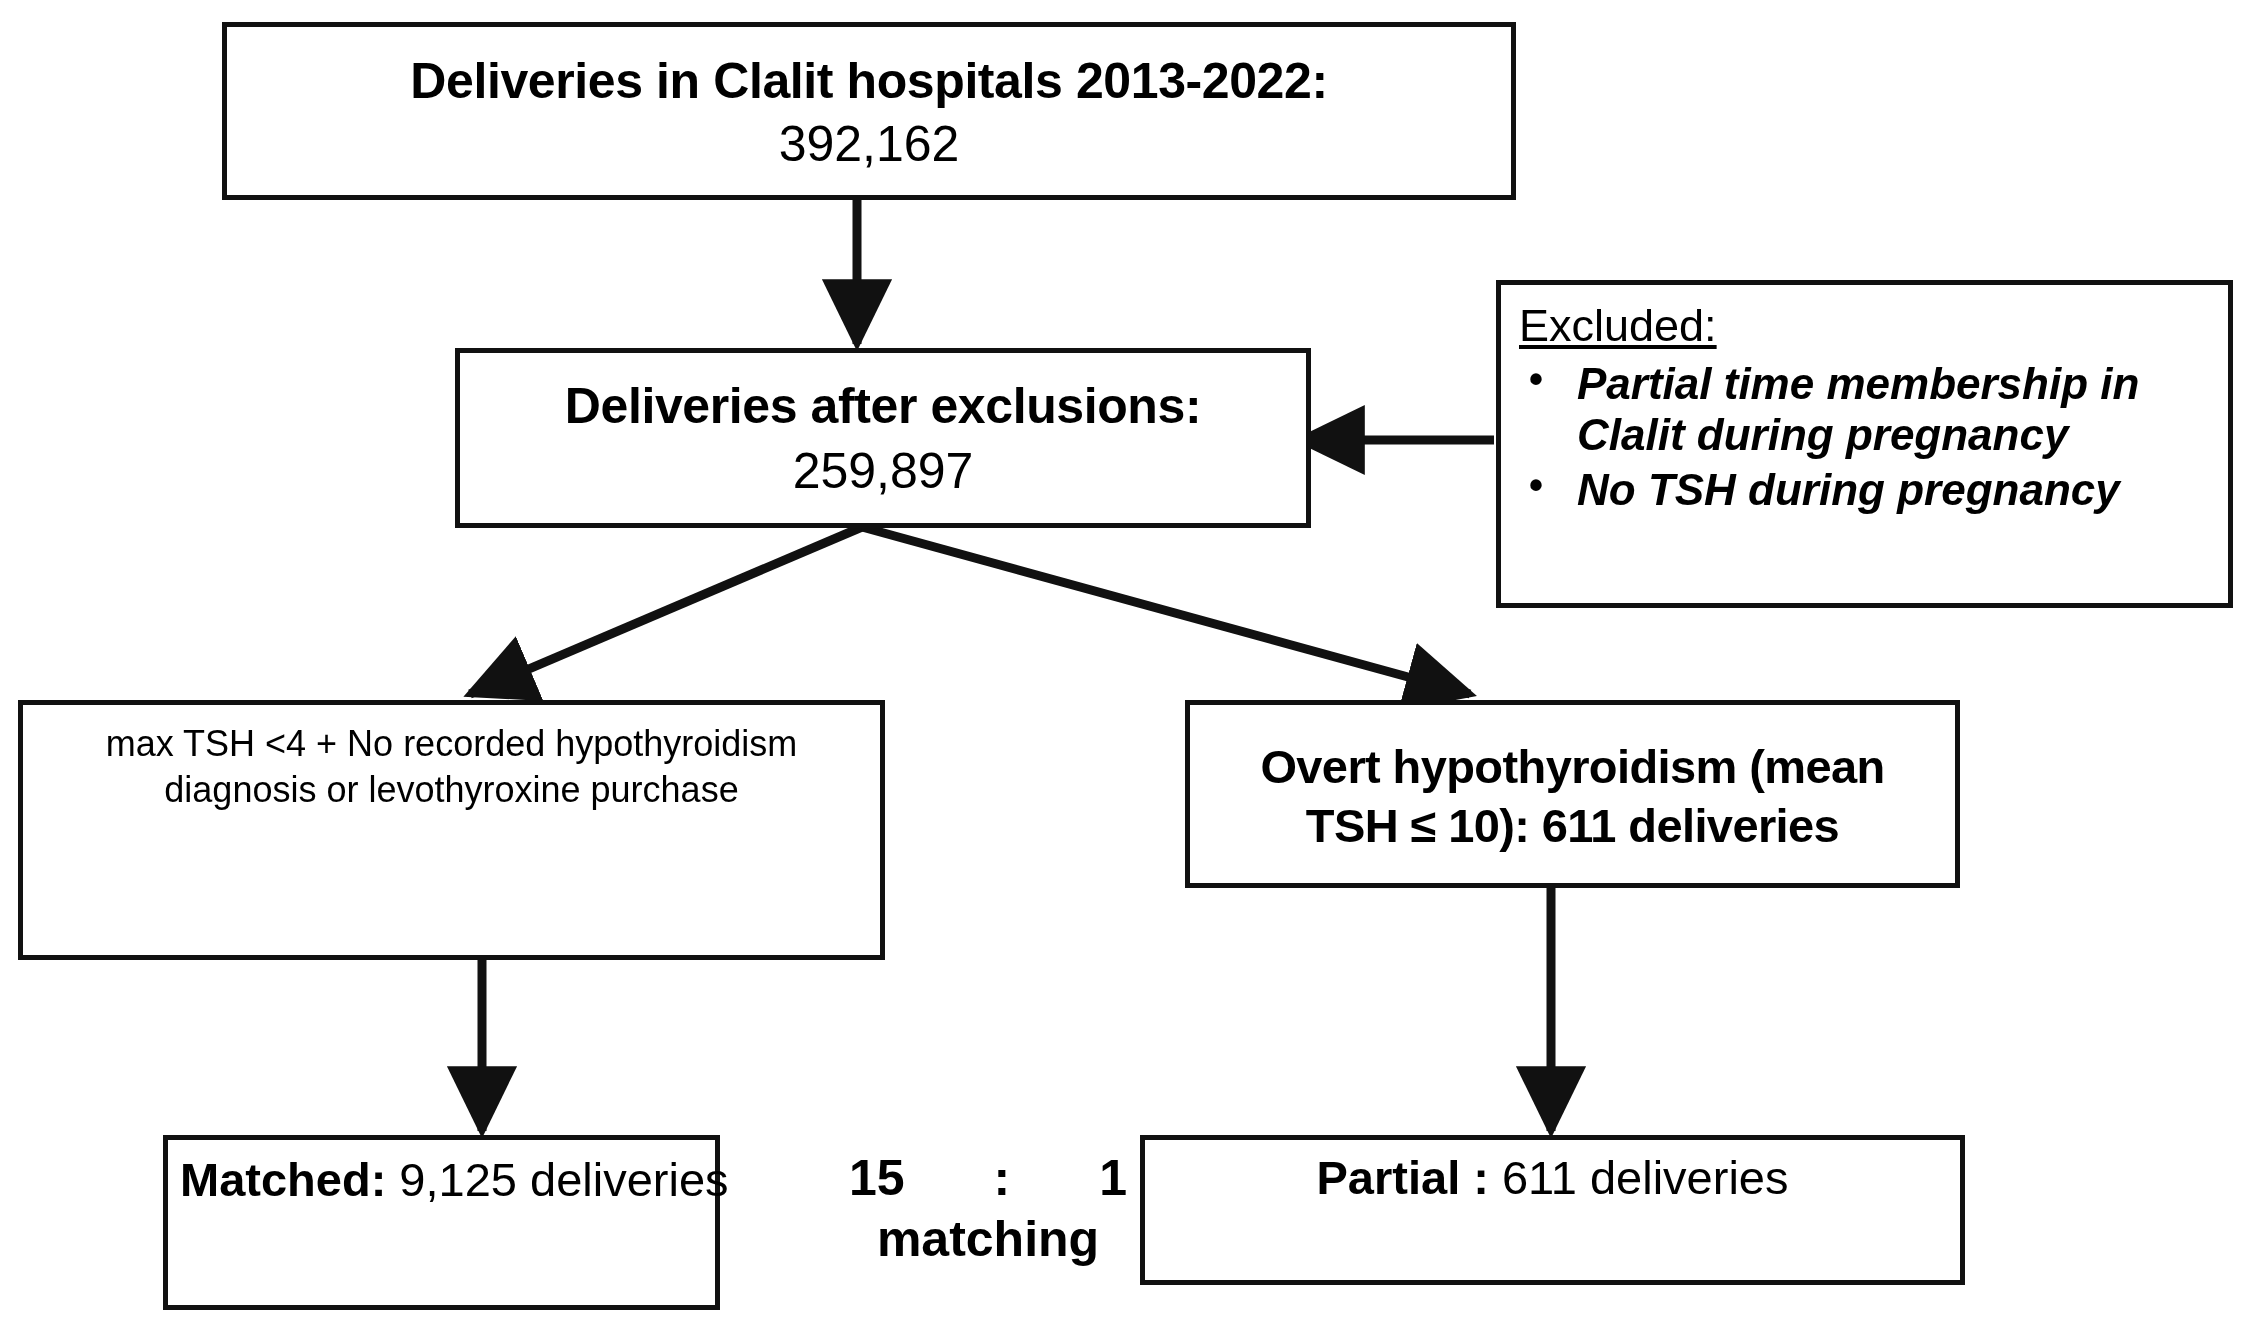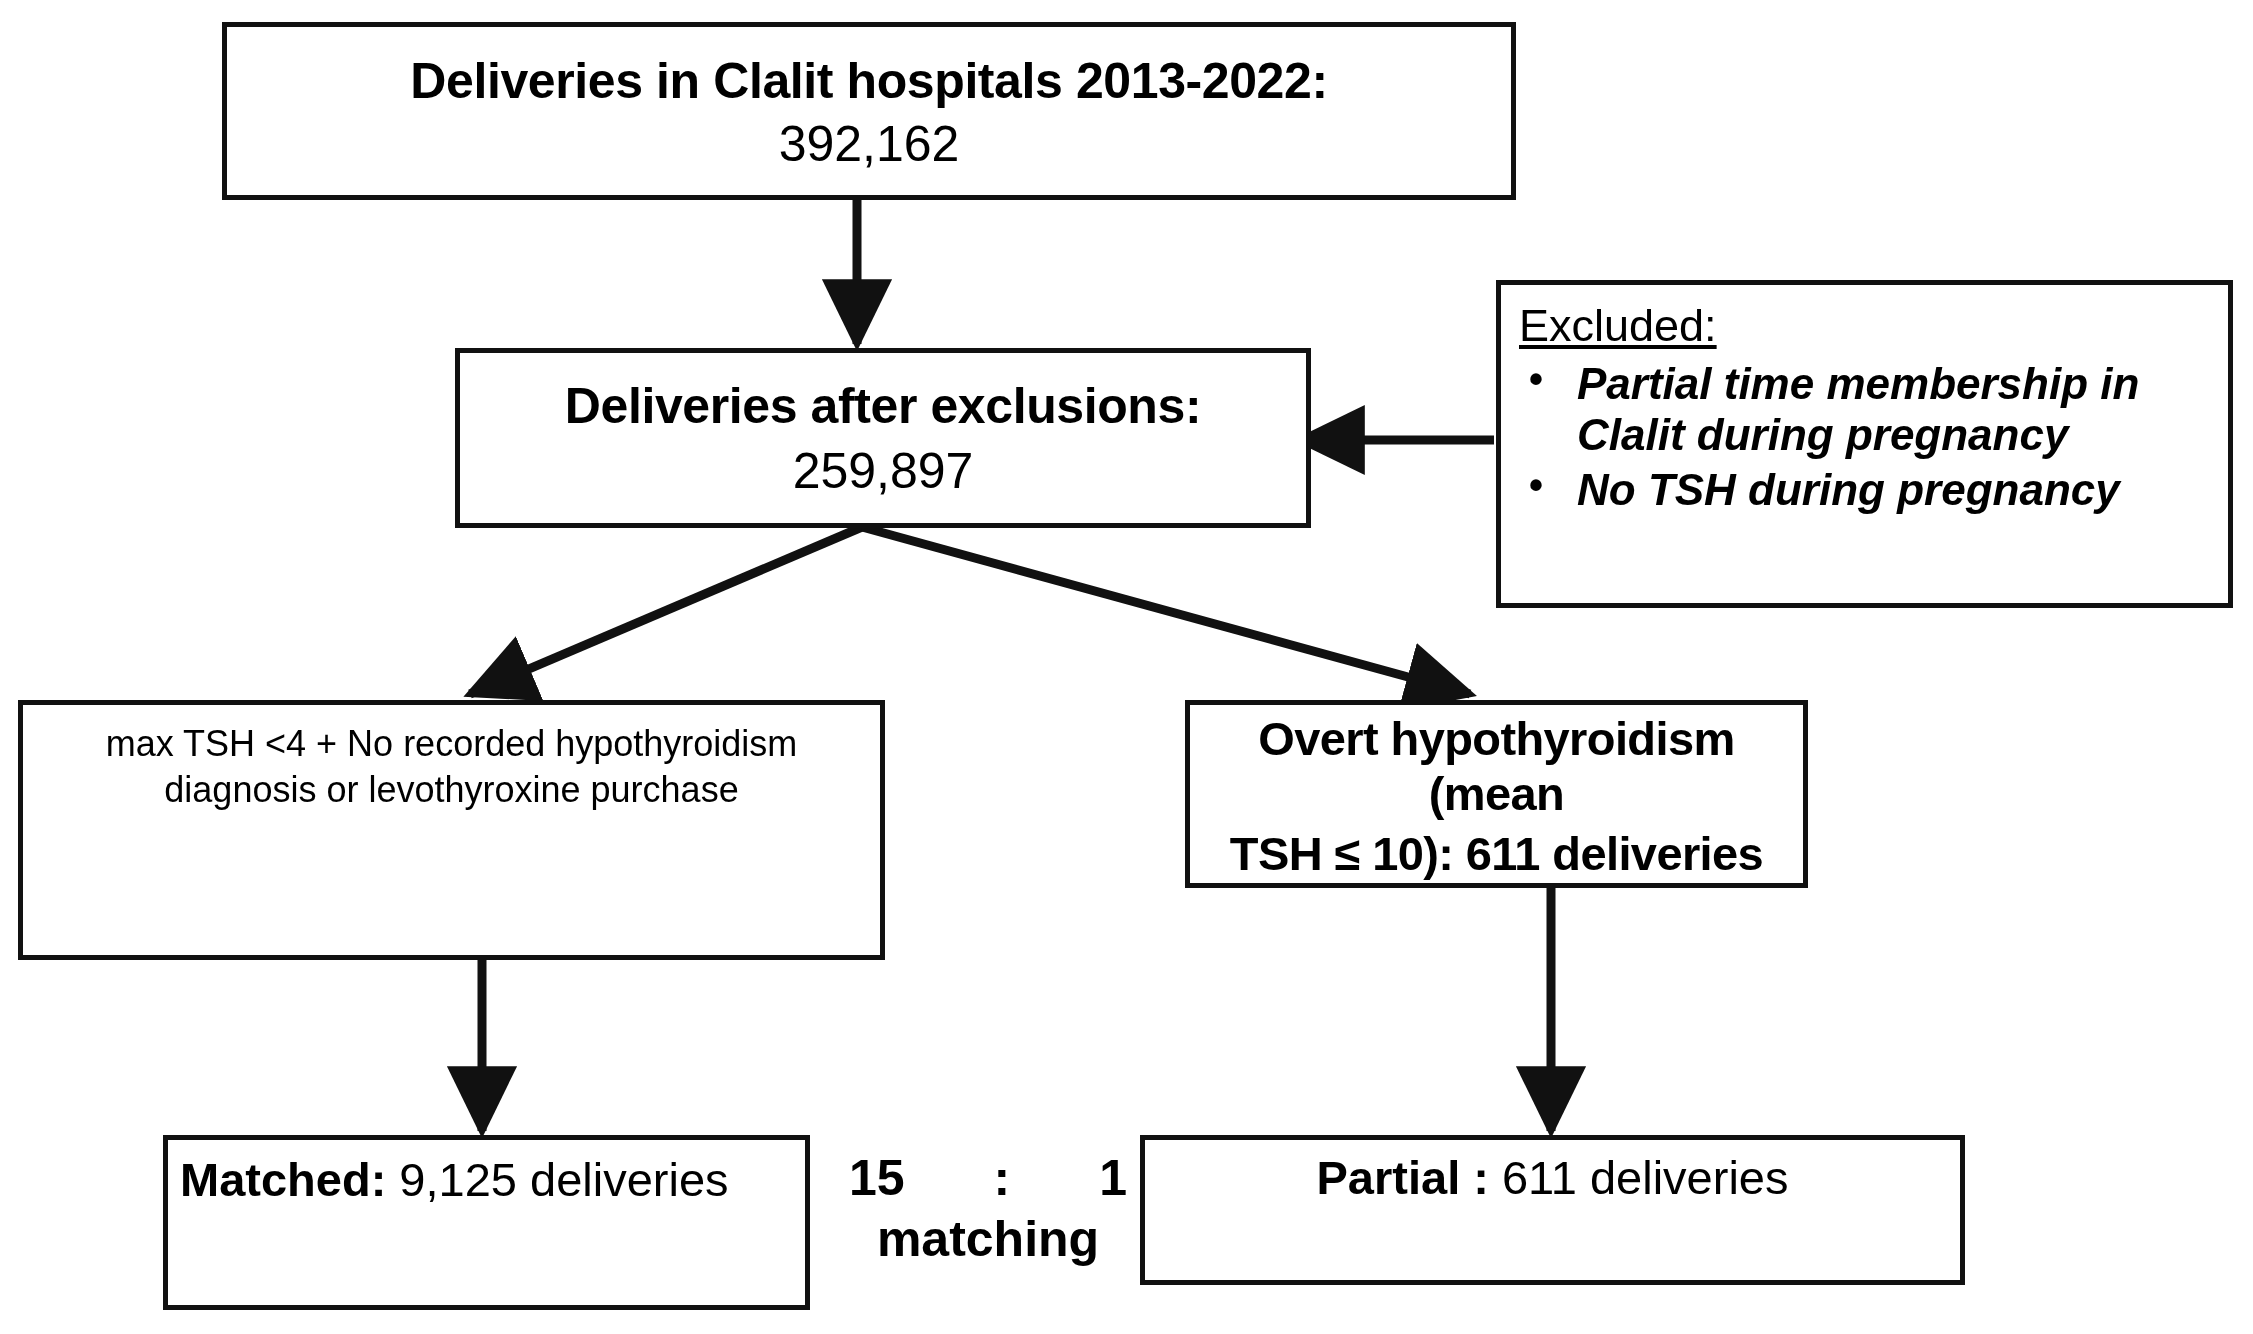--- a/index.html
+++ b/index.html
@@ -102,29 +102,29 @@
     left: 18px; top: 700px;
     width: 867px; height: 260px;
     padding: 10px 8px 0 8px;
     justify-content: flex-start;
   }
   #box-euthyroid .eu-head { font-size: 48px; font-weight: bold; letter-spacing: -0.5px; }
   #box-euthyroid .eu-sub  { font-size: 36px; font-weight: normal; line-height: 1.28; margin-top: 6px; }
 
   #box-overt {
     left: 1185px; top: 700px;
-    width: 623px; height: 188px;
+    width: 775px; height: 188px;
     padding: 4px 8px 0 8px;
   }
   #box-overt .ov-line { font-size: 47px; font-weight: bold; letter-spacing: -0.6px; }
   #box-overt .ov-line + .ov-line { margin-top: 4px; }
 
   #box-matched-left {
     left: 163px; top: 1135px;
-    width: 647px; height: 175px;
+    width: 557px; height: 175px;
     justify-content: flex-start;
     padding: 12px 8px 0 12px;
     align-items: flex-start;
     text-align: left;
   }
   #box-matched-left .ml { font-size: 47px; white-space: nowrap; }
 
   #box-matched-right {
     left: 1140px; top: 1135px;
     width: 825px; height: 150px;

